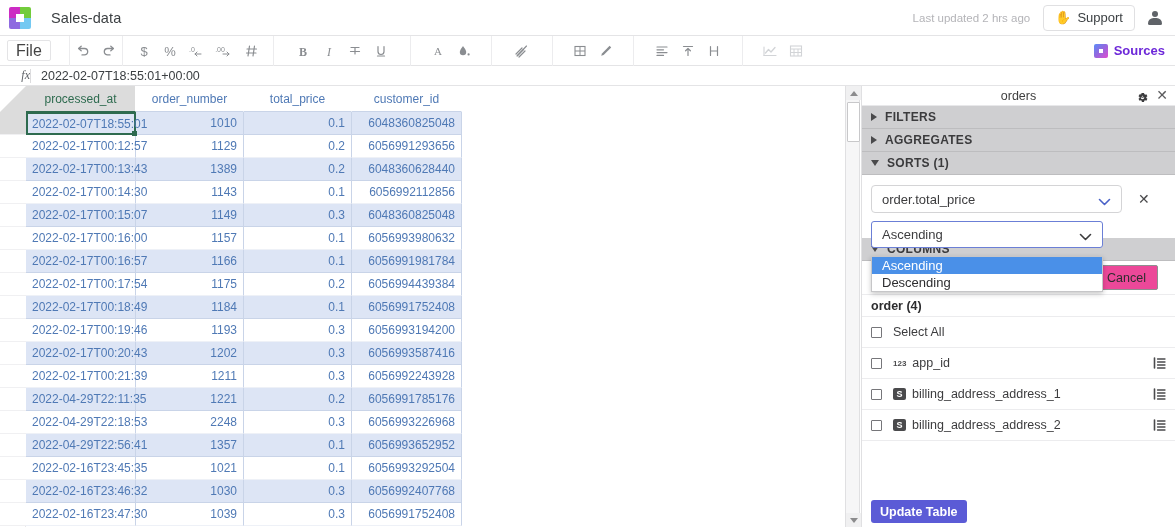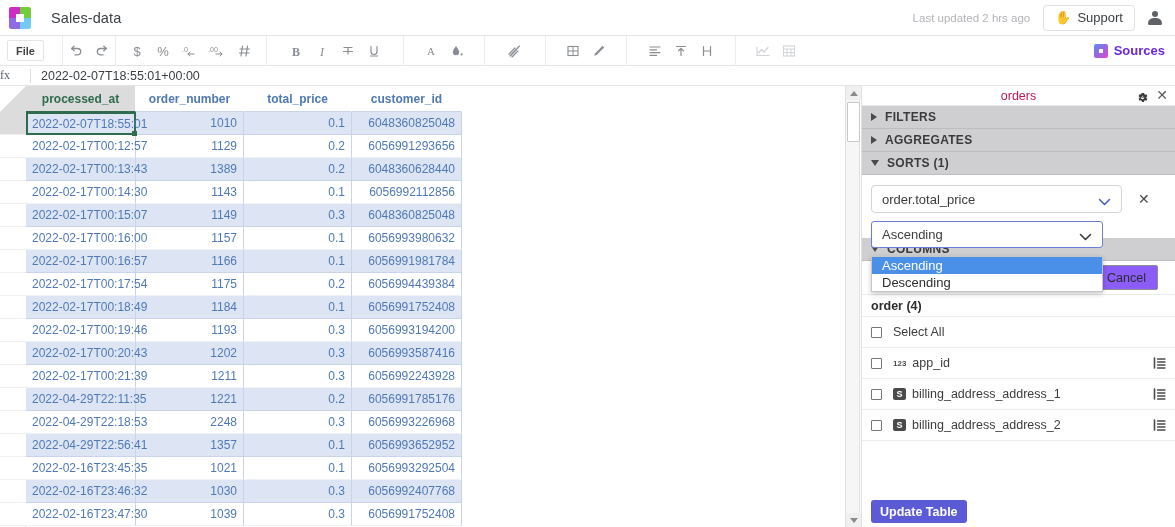--- a/index.html
+++ b/index.html
@@ -65,21 +65,21 @@
 
   
   .toolbar {
     position: absolute; left: 0; top: 36px; width: 1175px; height: 30px;
     background: #ffffff; border-bottom: 1px solid #e4e4e6;
     display: flex; align-items: center;
   }
   .file-btn {
     margin-left: 7px; height: 21px; padding: 0 8px;
     border: 1px solid #e4e4e6; border-radius: 2px; background: #fff;
-    font-size: 11px; color: #444; display:flex; align-items:center; cursor: pointer; font-weight: bold;
+    font-size: 16px; color: #444; display:flex; align-items:center; cursor: pointer;
   }
   .tsep { width: 1px; height: 30px; background: #ececee; }
   .tgroup { display: flex; align-items: center; height: 30px; }
   .tbtn {
     width: 26px; height: 26px; display: flex; align-items: center; justify-content: center;
     color: #8a8d91; cursor: pointer; border-radius: 3px;
   }
   .tbtn.wide { width: 28px; }
   .tbtn.dim { color: #d2d4d7; }
   .tbtn svg { display: block; }
@@ -97,21 +97,21 @@
     content:""; position:absolute; left:5px; top:5px; width:4px; height:4px; background:#fff;
   }
 
   
   .formulabar {
     position: absolute; left: 0; top: 66px; width: 1175px; height: 20px;
     background: #fff; border-bottom: 1px solid #e4e4e6;
     display: flex; align-items: center;
   }
   .fx {
-    width: 30px; text-align: left; font-size: 12px;
+    width: 30px; text-align: right; font-style: italic; font-size: 12px;
     font-family: "Liberation Serif", serif; color: #5f6368;
   }
   .fx-sep { width: 1px; height: 14px; background: #dcdcde; }
   .formula-val {
     padding-left: 10px; font-size: 12.5px; color: #3c4043;
     font-family: "Liberation Sans", sans-serif;
   }
 
   
   .grid-wrap {
@@ -132,21 +132,21 @@
   }
   .gutter-row { height: 23px; border-bottom: 1px solid #f0f0f2; background: #ffffff; }
   .gutter-row.sel { background: #dcdcdc; }
 
   .sheet {
     position: absolute; left: 26px; top: 0; width: 817px; height: 441px;
   }
   .hrow { display: flex; height: 26px; }
   .hcell {
     display: flex; align-items: center; justify-content: center;
-    font-size: 12px; font-weight: bold; color: #4f79b5;
+    font-size: 12px; font-weight: normal; color: #4f79b5;
     background: #ffffff; border-bottom: 1px solid #c9d4e8;
     border-right: 1px solid #ffffff;
   }
   .hcell.active { background: #dcdcdc; color: #2e6b4f; border-bottom: 1px solid #2e6b4f; }
   .c0 { width: 110px; } .c1 { width: 108px; } .c2 { width: 108px; } .c3 { width: 110px; }
   .cfill { flex: 1 1 auto; }
 
   .drow { display: flex; height: 23px; }
   .drow.odd { background: #dde5f5; }
   .drow.even { background: #ffffff; }
@@ -193,21 +193,21 @@
   .panel {
     position: absolute; left: 861px; top: 86px; width: 314px; height: 441px;
     background: #ffffff; border-left: 1px solid #e0e0e2;
     font-size: 13px;
   }
   .panel-head {
     height: 20px; display: flex; align-items: center; position: relative;
     border-bottom: 1px solid #e8e8ea; background: #fff;
   }
   .panel-title {
-    width: 100%; text-align: center; font-size: 12.5px; color: #be185d;
+    width: 100%; text-align: center; font-size: 12.5px; color: #404040;
   }
   .panel-head .gear { position: absolute; right: 26px; top: 3px; cursor: pointer; }
   .panel-head .close { position: absolute; right: 7px; top: 2px; font-size: 14px; color: #5b5b5d; cursor: pointer; line-height: 14px; }
 
   .sect-head {
     height: 23px; background: #cfcfd1; border-bottom: 1px solid #bdbdbf;
     display: flex; align-items: center; padding-left: 9px; gap: 8px;
     font-size: 12px; font-weight: bold; color: #3b3b3d; letter-spacing: .3px;
     cursor: pointer;
   }
@@ -251,21 +251,21 @@
     border-bottom: 1px solid #ececee;
   }
   .search-input {
     width: 224px; height: 25px; border: 1px solid #d4d4d6; border-right: none;
     border-radius: 3px 0 0 3px; padding: 0 8px; font-size: 12.5px;
     font-family: "Liberation Sans", sans-serif; color: #3c3c3e; background: #fff; outline: none;
   }
   .search-input::placeholder { color: #a6a6a8; }
   .cancel-btn {
     height: 25px; padding: 0 11px; border: 1px solid #8e8e90; border-radius: 2px;
-    background: #8b5cf6; font-size: 12.5px; color: #2d2d2f; cursor: pointer;
+    background: #ec4899; font-size: 12.5px; color: #2d2d2f; cursor: pointer;
     display: flex; align-items: center;
   }
   .group-head {
     height: 22px; display: flex; align-items: center; padding-left: 9px;
     font-size: 12.5px; font-weight: bold; color: #2d2d2f;
     border-bottom: 1px solid #ececee; background: #fff;
   }
   .col-row {
     height: 31px; display: flex; align-items: center; padding: 0 9px;
     border-bottom: 1px solid #ececee; background: #fff;

